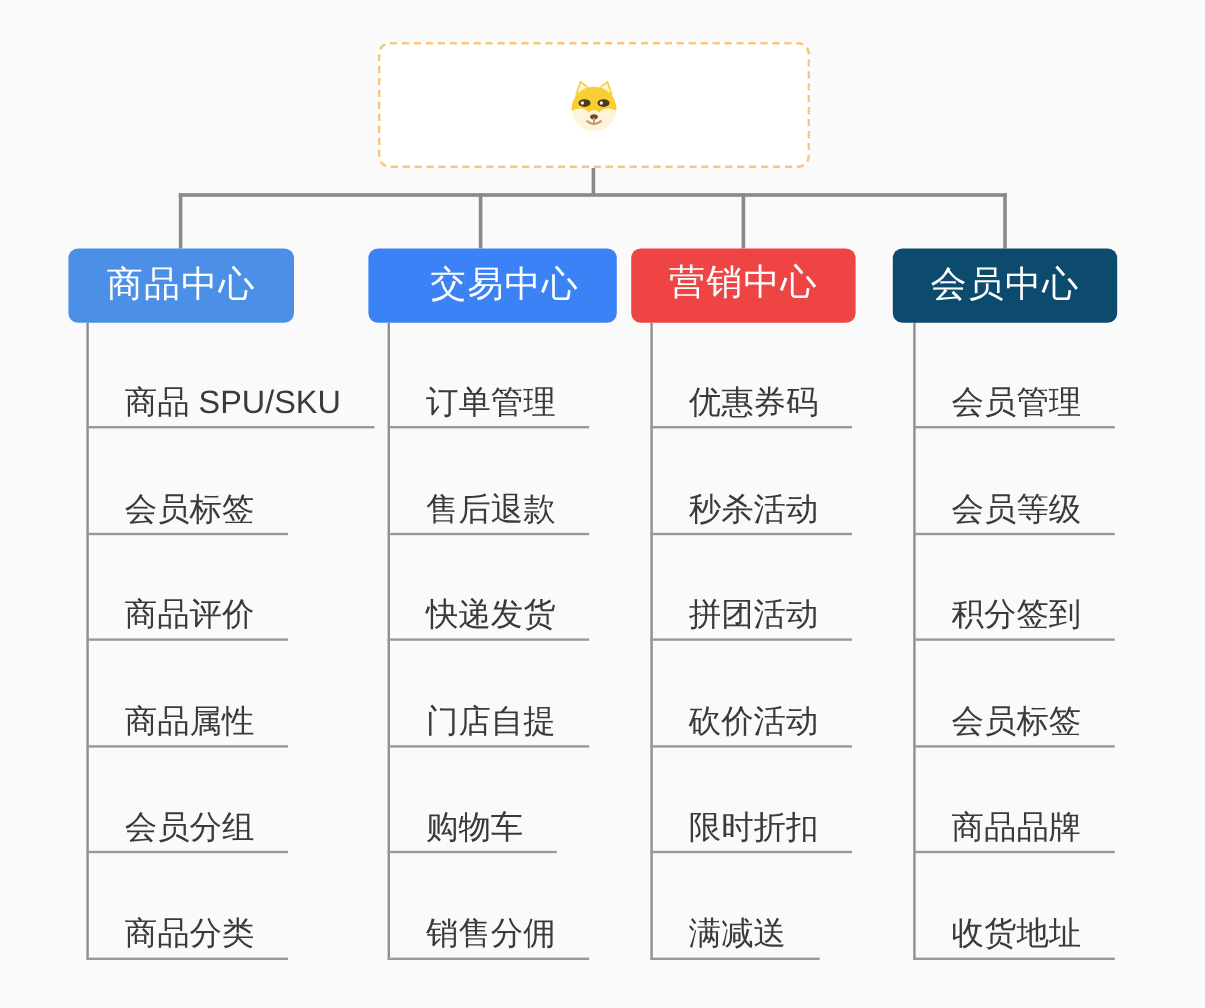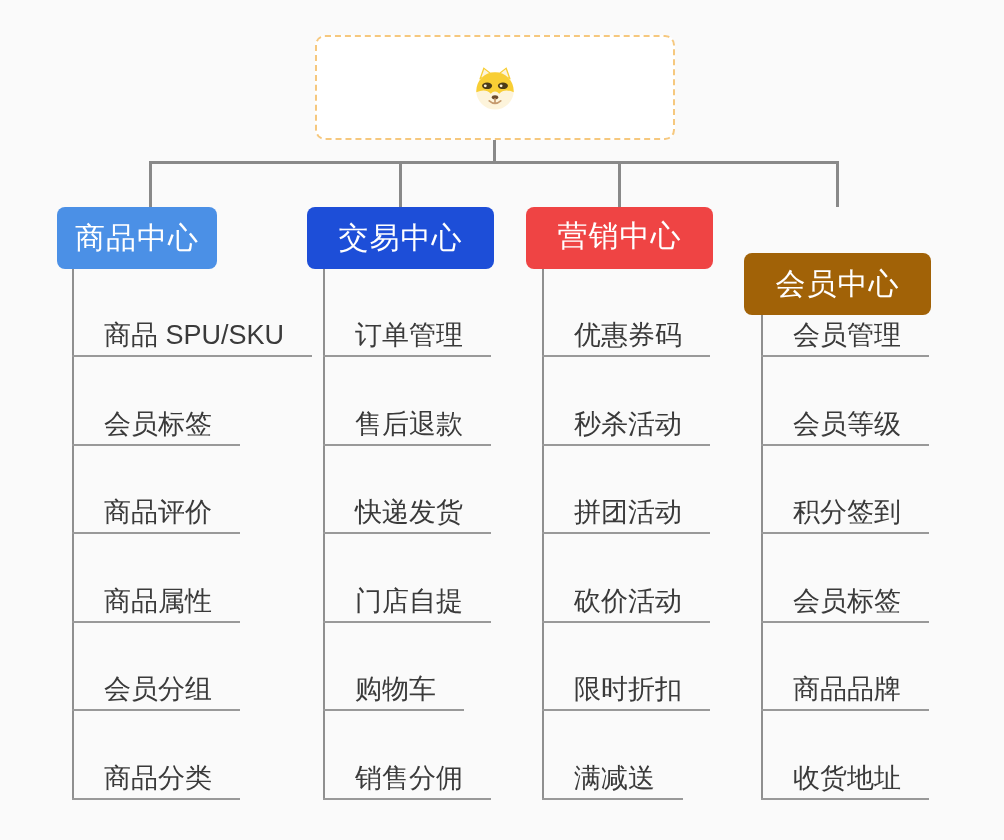--- a/index.html
+++ b/index.html
@@ -30,21 +30,21 @@
   }
   .doge{width:46px;height:46px;display:block;}
 
   
   .branch-node{
     position:absolute;top:207px;height:62px;width:187px;
     border-radius:8px;color:#ffffff;font-size:30px;
     display:flex;align-items:center;justify-content:center;
     line-height:1;letter-spacing:1px;
   }
-  .b0{left:57px;width:160px}
+  .b0{left:57px;width:188px}
   .b1{left:307px}
   .b2{left:526px}
   .b3{left:744px}
 
   
   .leaf{
     position:absolute;
     padding:0 28px 7px 32px;
     border-bottom:2px solid #999999;
     font-size:27px;line-height:26px;color:#3a3a3a;
@@ -81,27 +81,27 @@
     <circle cx="18.5" cy="29" r="2" fill="#fdf4db"></circle>
     <circle cx="40.5" cy="29" r="2" fill="#fdf4db"></circle>
     <ellipse cx="32" cy="45" rx="4.5" ry="3" fill="#6b4a2a"></ellipse>
     <path d="M32,47 L32,51 M24,50 Q32,57 40,50" stroke="#c59a6e" stroke-width="2.4" fill="none" stroke-linecap="round"></path>
   </svg>
 </div>
 
 <div class="branch-node b0" style="background: rgb(75, 144, 230);">
   <span>商品中心</span>
 </div>
-<div class="branch-node b1" style="background: #1d4ed8;">
+<div class="branch-node b1" style="background: #3b82f6; padding-left: 20px;">
   <span>交易中心</span>
 </div>
 <div class="branch-node b2" style="background: #ef4444; font-family: Liberation Mono, monospace;">
   <span>营销中心</span>
 </div>
-<div class="branch-node b3" style="background: #a16207; margin-top: 46px;">
+<div class="branch-node b3" style="background: #0c4a6e;">
   <span>会员中心</span>
 </div>
 
 <div class="leaf c0 r0">商品 SPU/SKU</div>
 <div class="leaf c0 r1">会员标签</div>
 <div class="leaf c0 r2">商品评价</div>
 <div class="leaf c0 r3">商品属性</div>
 <div class="leaf c0 r4">会员分组</div>
 <div class="leaf c0 r5">商品分类</div>
 

